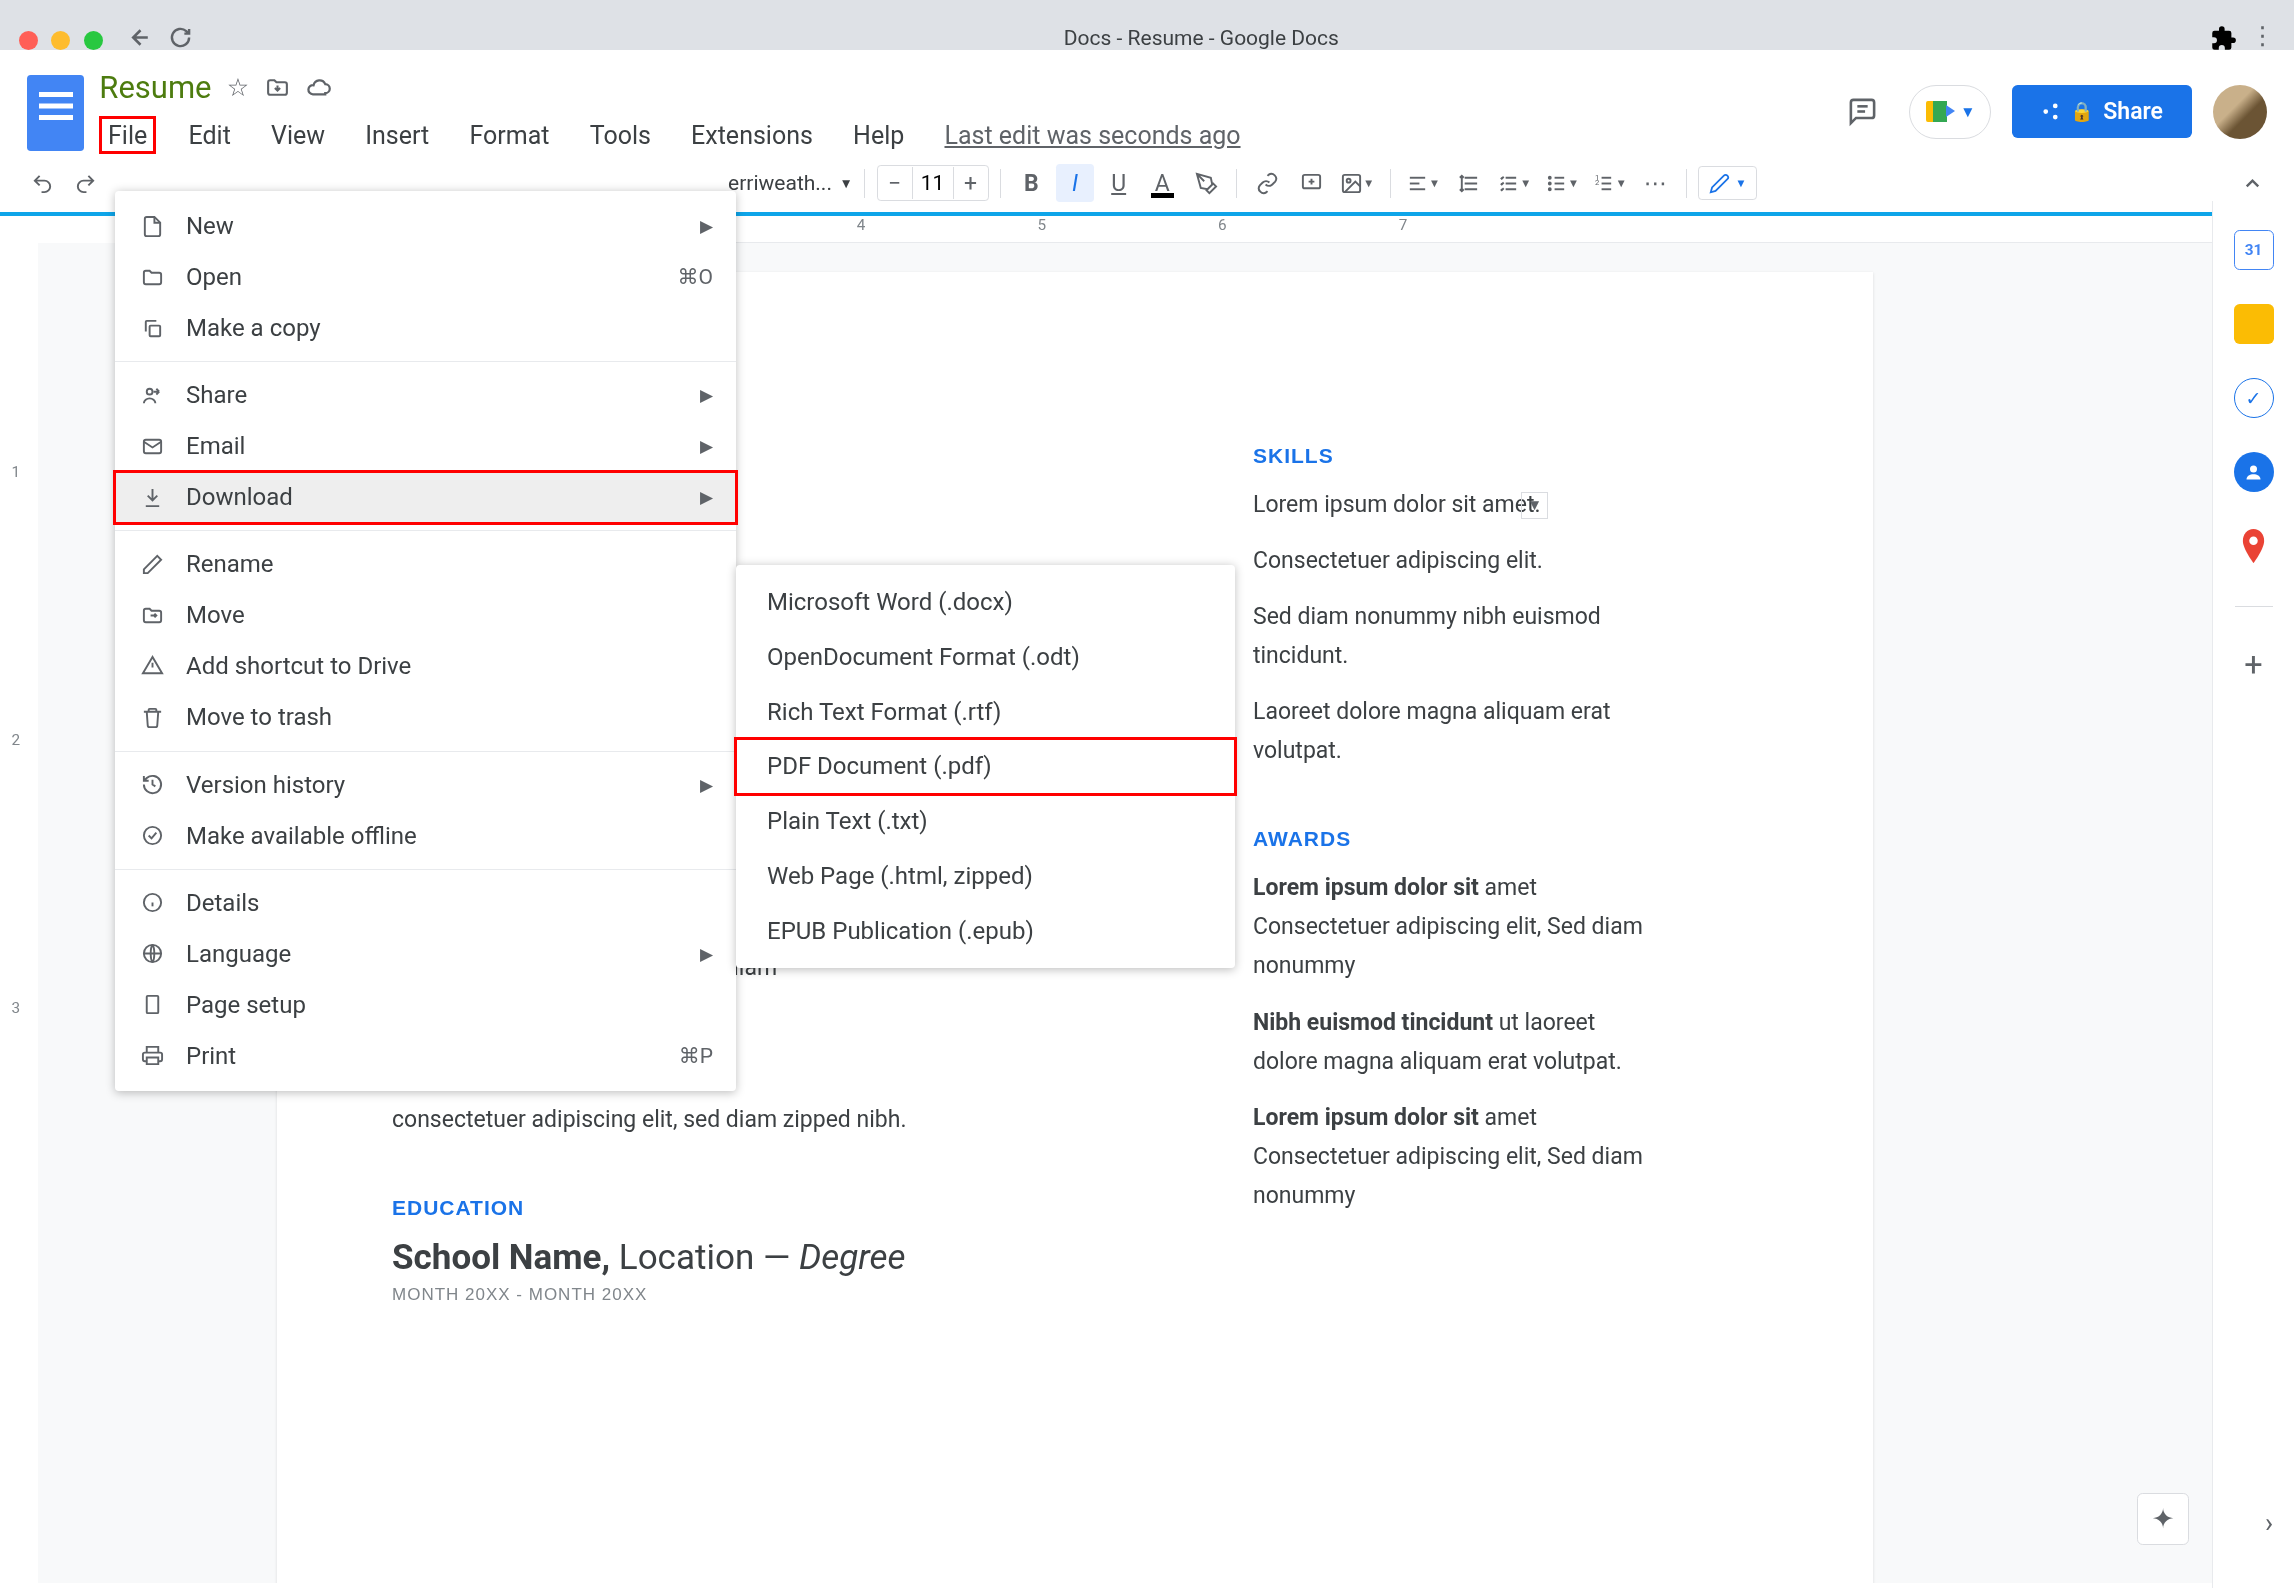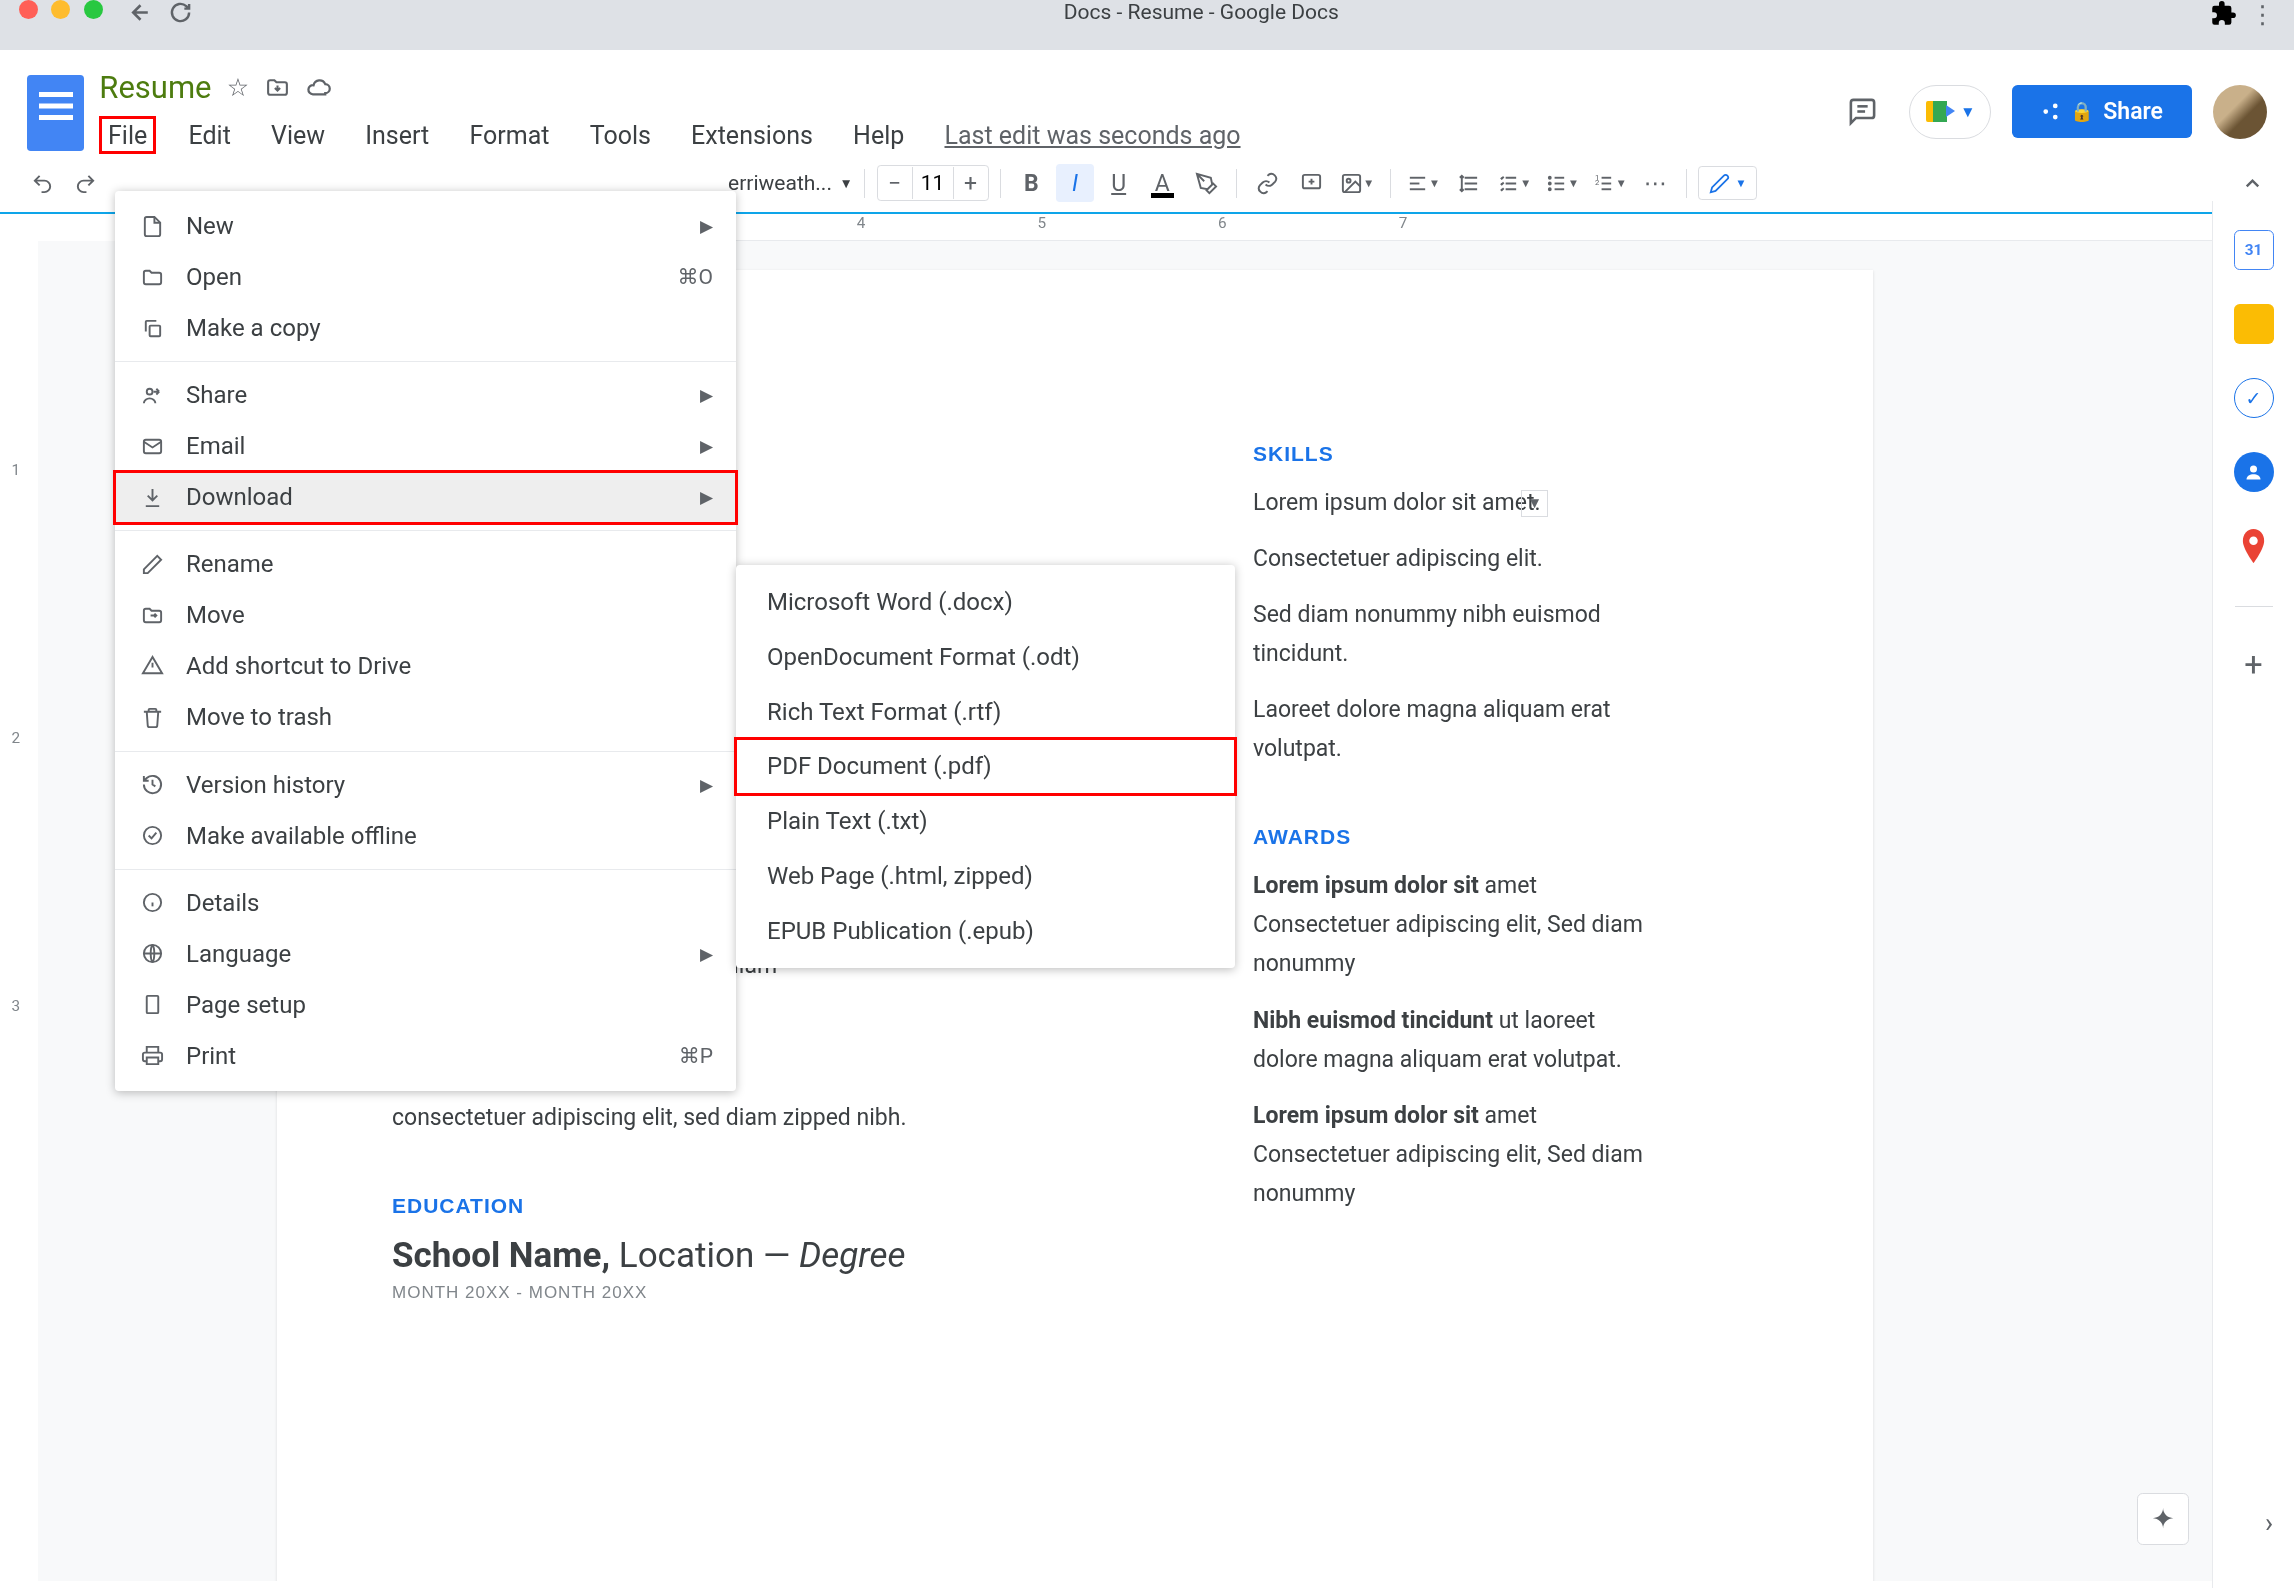--- a/index.html
+++ b/index.html
@@ -1,19 +1,19 @@
 <!DOCTYPE html>
 <html><head>
 <meta charset="utf-8">
 <style>
 * { margin: 0; padding: 0; box-sizing: border-box; font-family: -apple-system, BlinkMacSystemFont, "Segoe UI", Roboto, Arial, sans-serif; }
 body { background: #fff; width: 2294px; height: 1589px; overflow: hidden; position: relative; }
 
 
-.browser-bar { height: 50px; background: #dee1e6; display: flex; align-items: flex-start; padding: 0 19px; gap: 15.3px; }
+.browser-bar { height: 50px; background: #dee1e6; display: flex; align-items: flex-end; padding: 0 19px; gap: 15.3px; }
 .traffic-lights { display: flex; gap: 13.4px; margin-right: 9.6px; }
 .tl { width: 19px; height: 19px; border-radius: 50%; }
 .tl-red { background: #ff5f57; }
 .tl-yellow { background: #febc2e; }
 .tl-green { background: #28c840; }
 .nav-arrow, .reload { width: 25px; height: 25px; display: flex; align-items: center; justify-content: center; color: #5f6368; font-size: 23px; }
 .tab-title { flex: 1; text-align: center; color: #3c4043; font-size: 21px; }
 .ext-icon { width: 25px; height: 25px; color: #000; font-size: 27px; }
 .more-icon { font-size: 25px; color: #5f6368; }
 
@@ -34,21 +34,21 @@
 .comment-btn, .meet-btn { width: 52px; height: 52px; display: flex; align-items: center; justify-content: center; color: #5f6368; font-size: 29px; }
 .meet-btn { border: 1px solid #dadce0; border-radius: 29px; width: 82px; height: 54px; }
 .meet-logo { width: 29px; height: 21px; position: relative; }
 .meet-logo .m1 { position: absolute; left: 0; top: 0; width: 11.5px; height: 21px; background: #fbbc04; border-radius: 1.9px 0 0 1.9px; }
 .meet-logo .m2 { position: absolute; left: 7.6px; top: 0; width: 13.4px; height: 21px; background: #34a853; }
 .meet-logo .m3 { position: absolute; right: 0; top: 3.8px; width: 0; height: 0; border-left: 9.6px solid #4285f4; border-top: 6.7px solid transparent; border-bottom: 6.7px solid transparent; }
 .share-btn { background: #1a73e8; color: #fff; border-radius: 5.7px; padding: 13.4px 29px; font-size: 23px; font-weight: 600; display: flex; align-items: center; gap: 9.6px; }
 .avatar { width: 54px; height: 54px; border-radius: 50%; background: linear-gradient(135deg, #c9b08a 40%, #6b5434 60%); }
 
 
-.toolbar { display: flex; align-items: center; gap: 5.7px; padding: 9.6px 23px; border-bottom: 2px solid #0ea5e9; }
+.toolbar { display: flex; align-items: center; gap: 5.7px; padding: 9.6px 23px; border-bottom: 4px solid #0ea5e9; }
 .tb-btn { min-width: 38px; height: 38px; display: flex; align-items: center; justify-content: center; color: #5f6368; font-size: 23px; padding: 0 3.8px; }
 .tb-sep { width: 1px; height: 29px; background: #dadce0; margin: 0 5.7px; }
 .font-name { min-width: 115px; font-size: 21px; color: #3c4043; display: flex; align-items: center; gap: 7.6px; }
 .font-size-box { display: flex; align-items: center; border: 1px solid #dadce0; border-radius: 3.8px; }
 .fs-btn { width: 34px; height: 34px; display: flex; align-items: center; justify-content: center; font-size: 23px; color: #5f6368; }
 .fs-val { width: 42px; text-align: center; font-size: 21px; border-left: 1px solid #dadce0; border-right: 1px solid #dadce0; padding: 3.8px 0; }
 .italic-active { color: #1a73e8; background: #e8f0fe; border-radius: 3.8px; }
 .text-color { position: relative; }
 .text-color::after { content: ""; position: absolute; bottom: 3.8px; left: 7.6px; right: 7.6px; height: 4.8px; background: #000; }
 .edit-mode { border: 1px solid #dadce0; border-radius: 3.8px; padding: 5.7px 9.6px; display: flex; align-items: center; gap: 5.7px; color: #1a73e8; }

